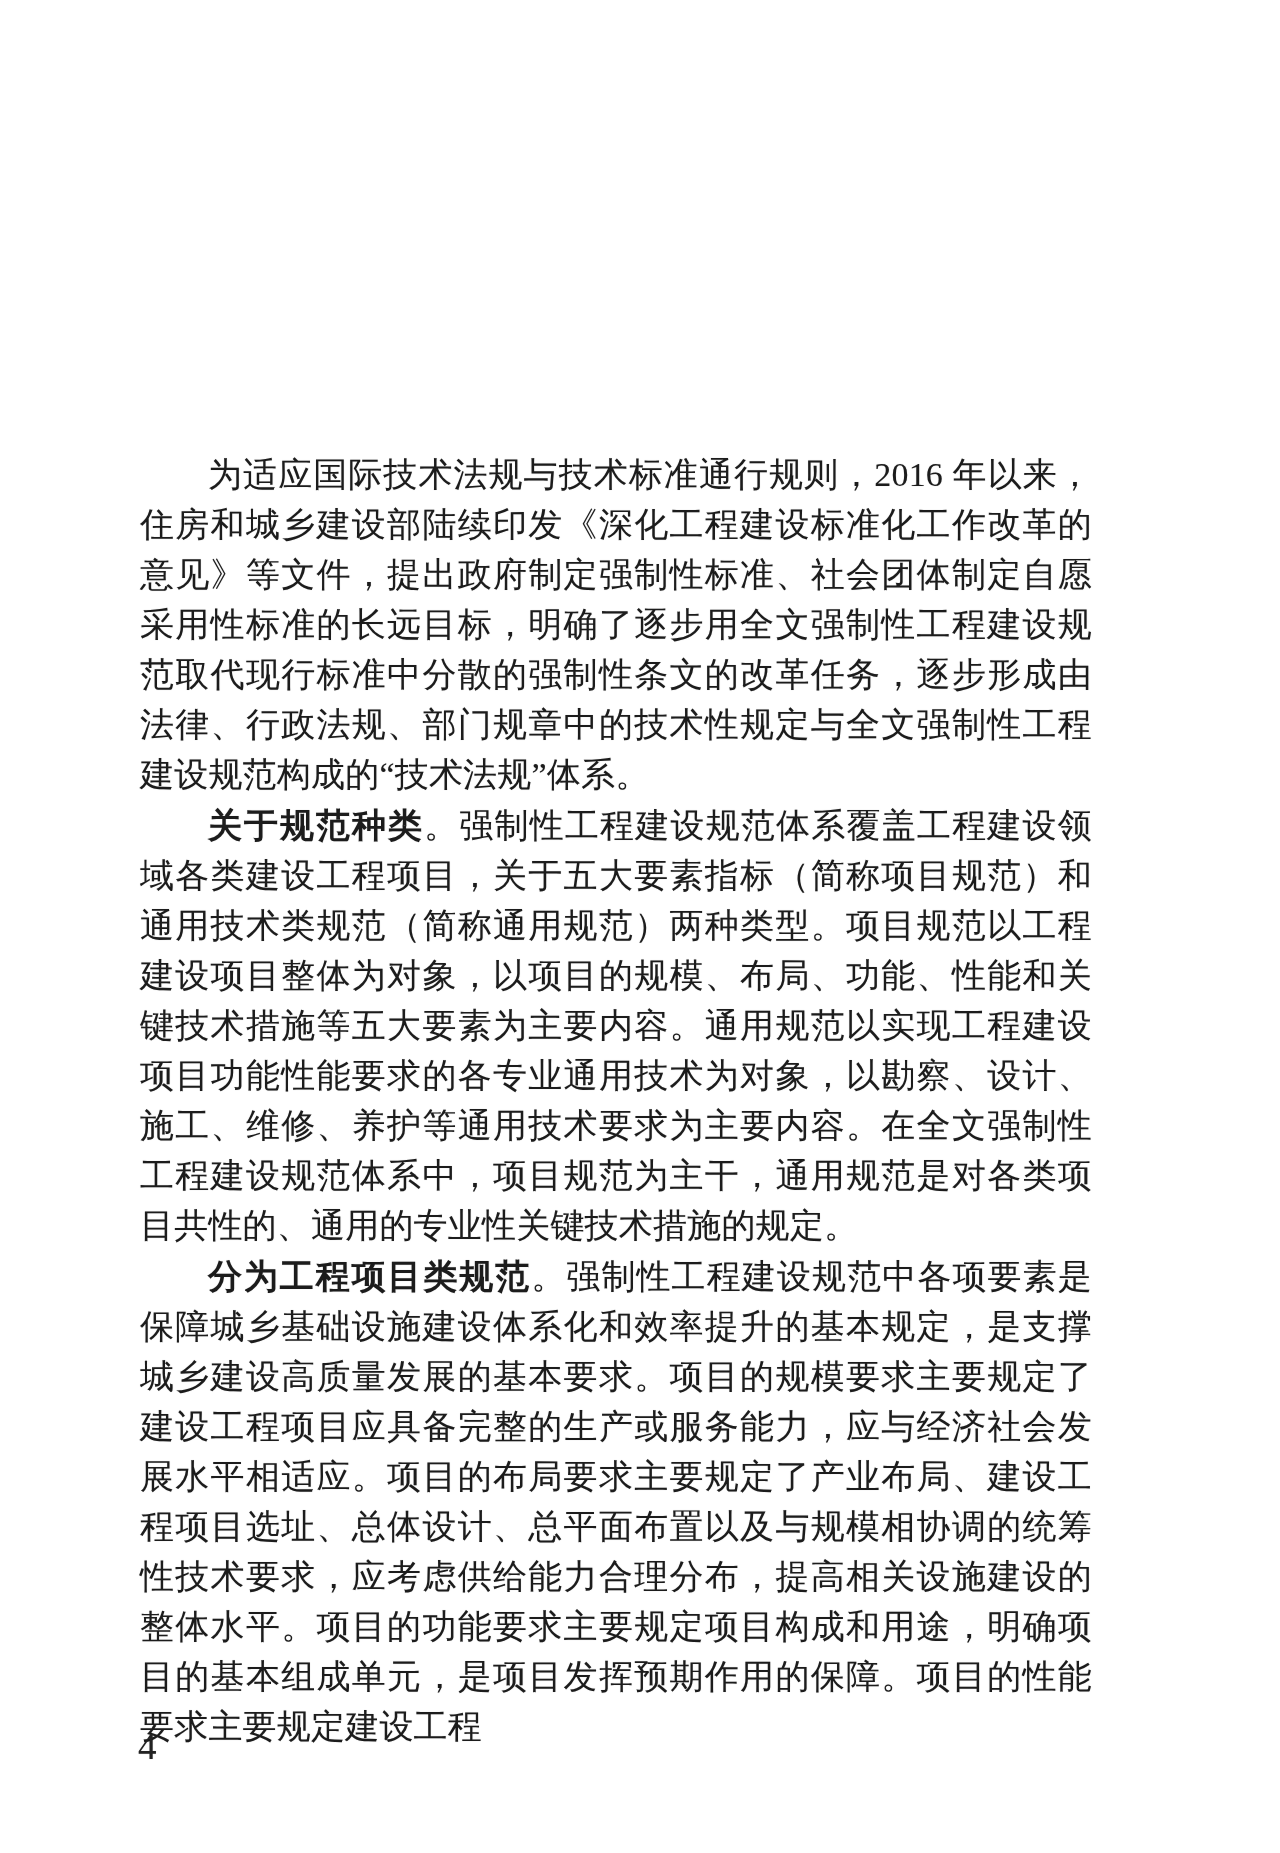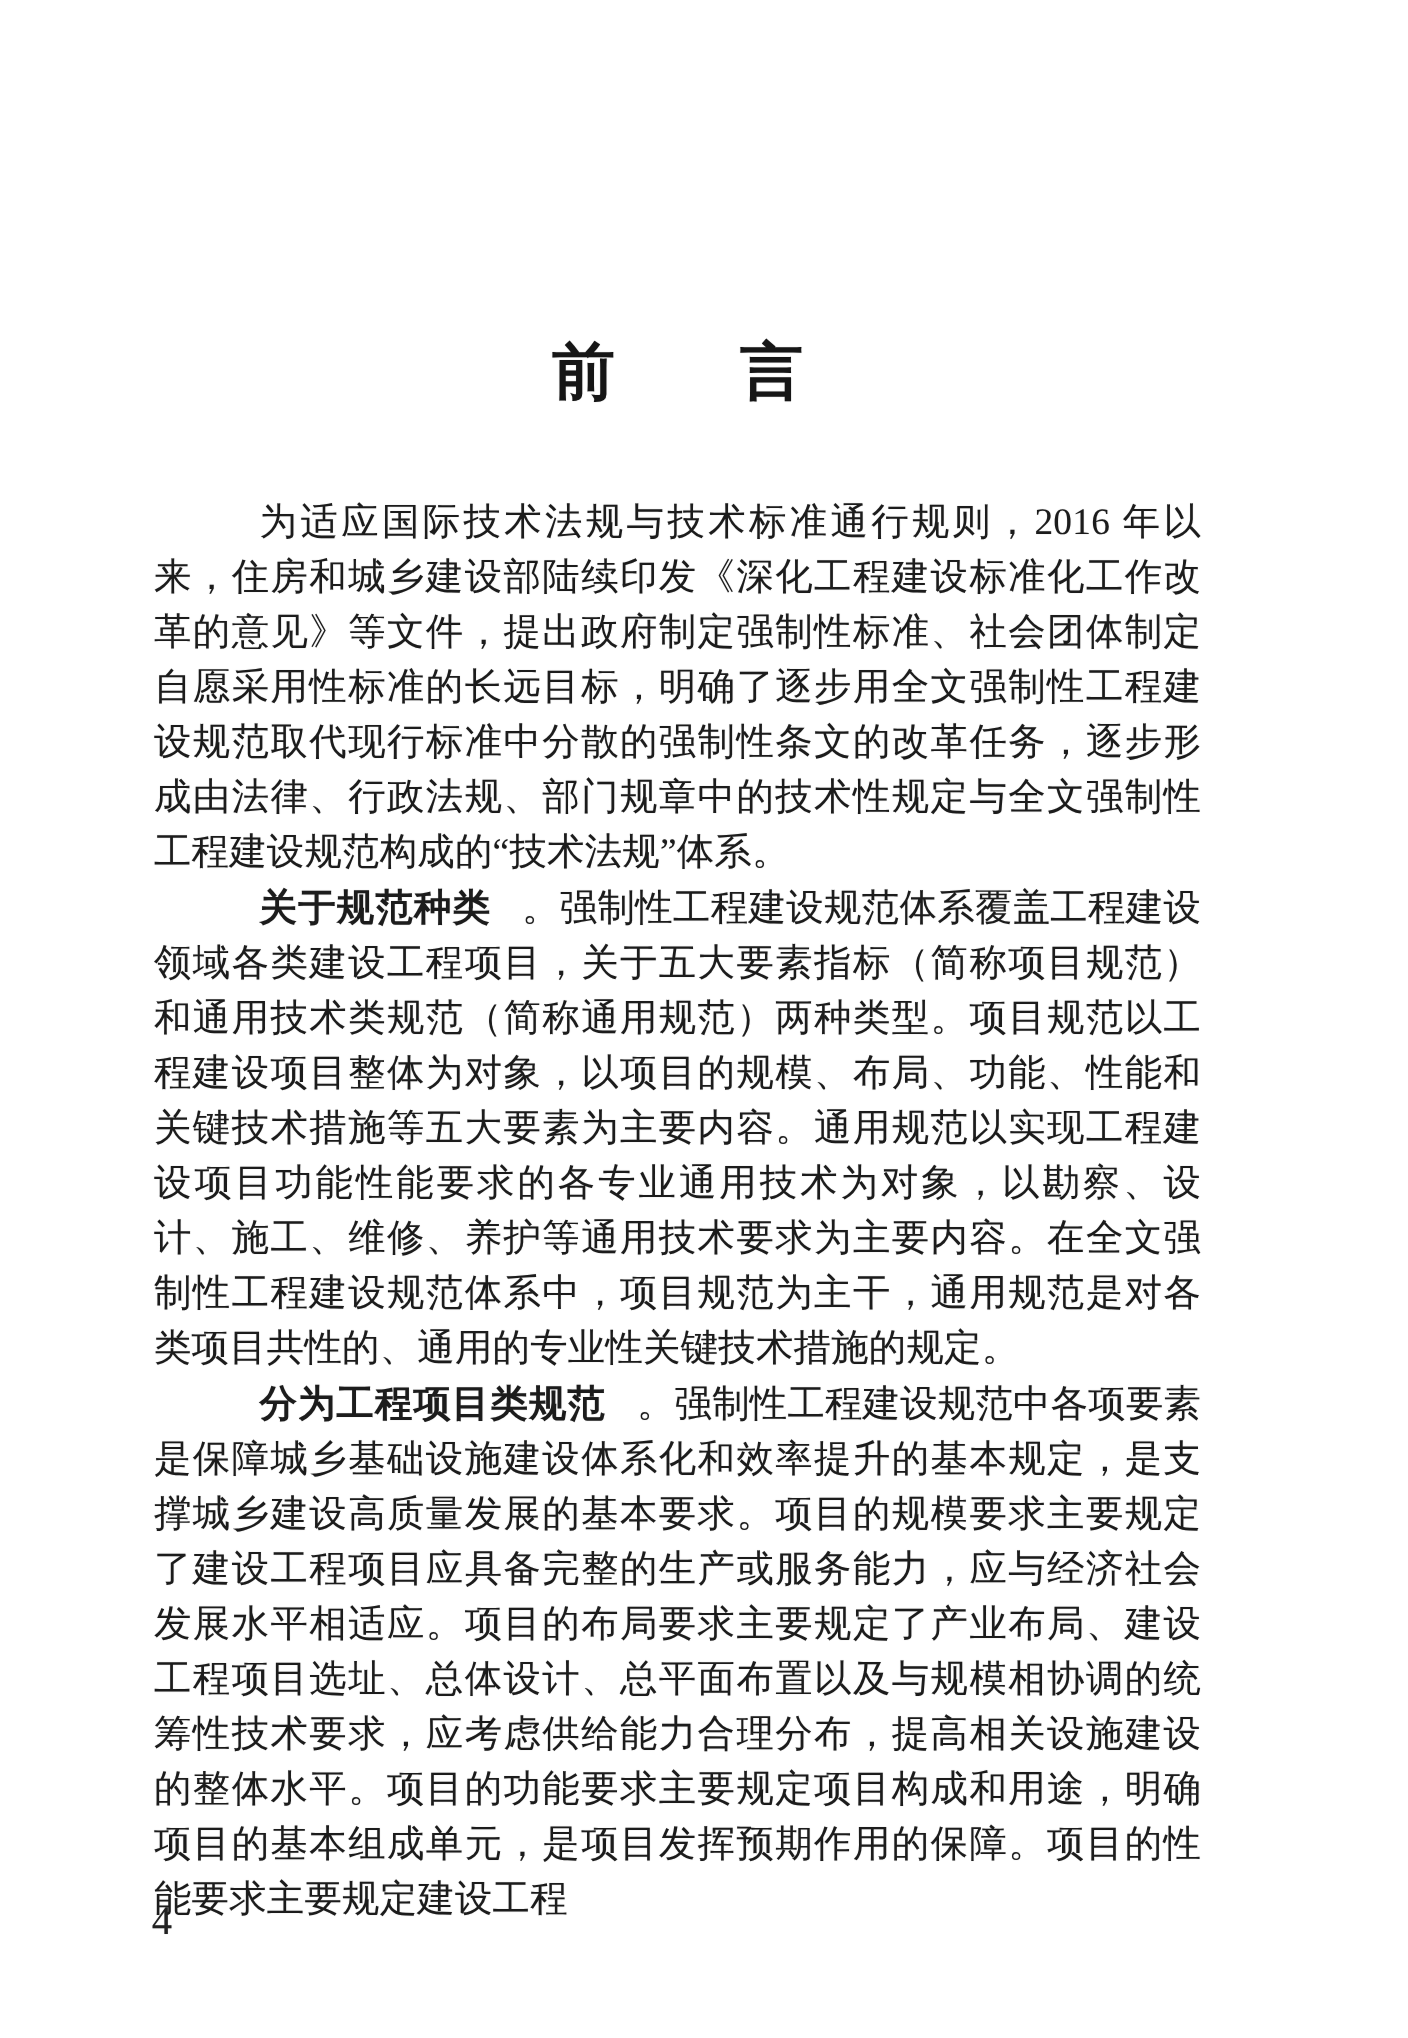--- a/index.html
+++ b/index.html
@@ -41,41 +41,40 @@
     text-align: justify;
     text-justify: inter-ideograph;
     letter-spacing: 0.2px;
     text-shadow: 0 0 1px rgba(0,0,0,0.25);
   }
   .para {
     margin: 0;
     padding: 0;
     text-indent: 2em;
   }
-  .run { font-weight: normal; margin-left: 28px; }
+  .run { font-weight: normal; }
   .run.bold {
     font-weight: bold;
     font-family: "Liberation Sans", "DejaVu Sans", sans-serif;
     letter-spacing: 1px;
   }
   .folio {
     position: absolute;
     left: 138px;
     top: 1722px;
     font-size: 37px;
     line-height: 50px;
     color: #222222;
     text-shadow: 0 0 1px rgba(0,0,0,0.25);
   }
 </style>
 </head>
 <body>
 
 <div class="page">
-  <h1 class="doc-title">前　　言</h1>
 
   <div class="doc-body" id="doc-body">
       <p class="para"><span class="run">为适应国际技术法规与技术标准通行规则，2016 年以来，住房和城乡建设部陆续印发《深化工程建设标准化工作改革的意见》等文件，提出政府制定强制性标准、社会团体制定自愿采用性标准的长远目标，明确了逐步用全文强制性工程建设规范取代现行标准中分散的强制性条文的改革任务，逐步形成由法律、行政法规、部门规章中的技术性规定与全文强制性工程建设规范构成的“技术法规”体系。</span></p>
       <p class="para"><span class="run bold">关于规范种类</span><span class="run">。强制性工程建设规范体系覆盖工程建设领域各类建设工程项目，关于五大要素指标（简称项目规范）和通用技术类规范（简称通用规范）两种类型。项目规范以工程建设项目整体为对象，以项目的规模、布局、功能、性能和关键技术措施等五大要素为主要内容。通用规范以实现工程建设项目功能性能要求的各专业通用技术为对象，以勘察、设计、施工、维修、养护等通用技术要求为主要内容。在全文强制性工程建设规范体系中，项目规范为主干，通用规范是对各类项目共性的、通用的专业性关键技术措施的规定。</span></p>
       <p class="para"><span class="run bold">分为工程项目类规范</span><span class="run">。强制性工程建设规范中各项要素是保障城乡基础设施建设体系化和效率提升的基本规定，是支撑城乡建设高质量发展的基本要求。项目的规模要求主要规定了建设工程项目应具备完整的生产或服务能力，应与经济社会发展水平相适应。项目的布局要求主要规定了产业布局、建设工程项目选址、总体设计、总平面布置以及与规模相协调的统筹性技术要求，应考虑供给能力合理分布，提高相关设施建设的整体水平。项目的功能要求主要规定项目构成和用途，明确项目的基本组成单元，是项目发挥预期作用的保障。项目的性能要求主要规定建设工程</span></p>
     </div>
 
   <div class="folio">4</div>
 </div>
 

